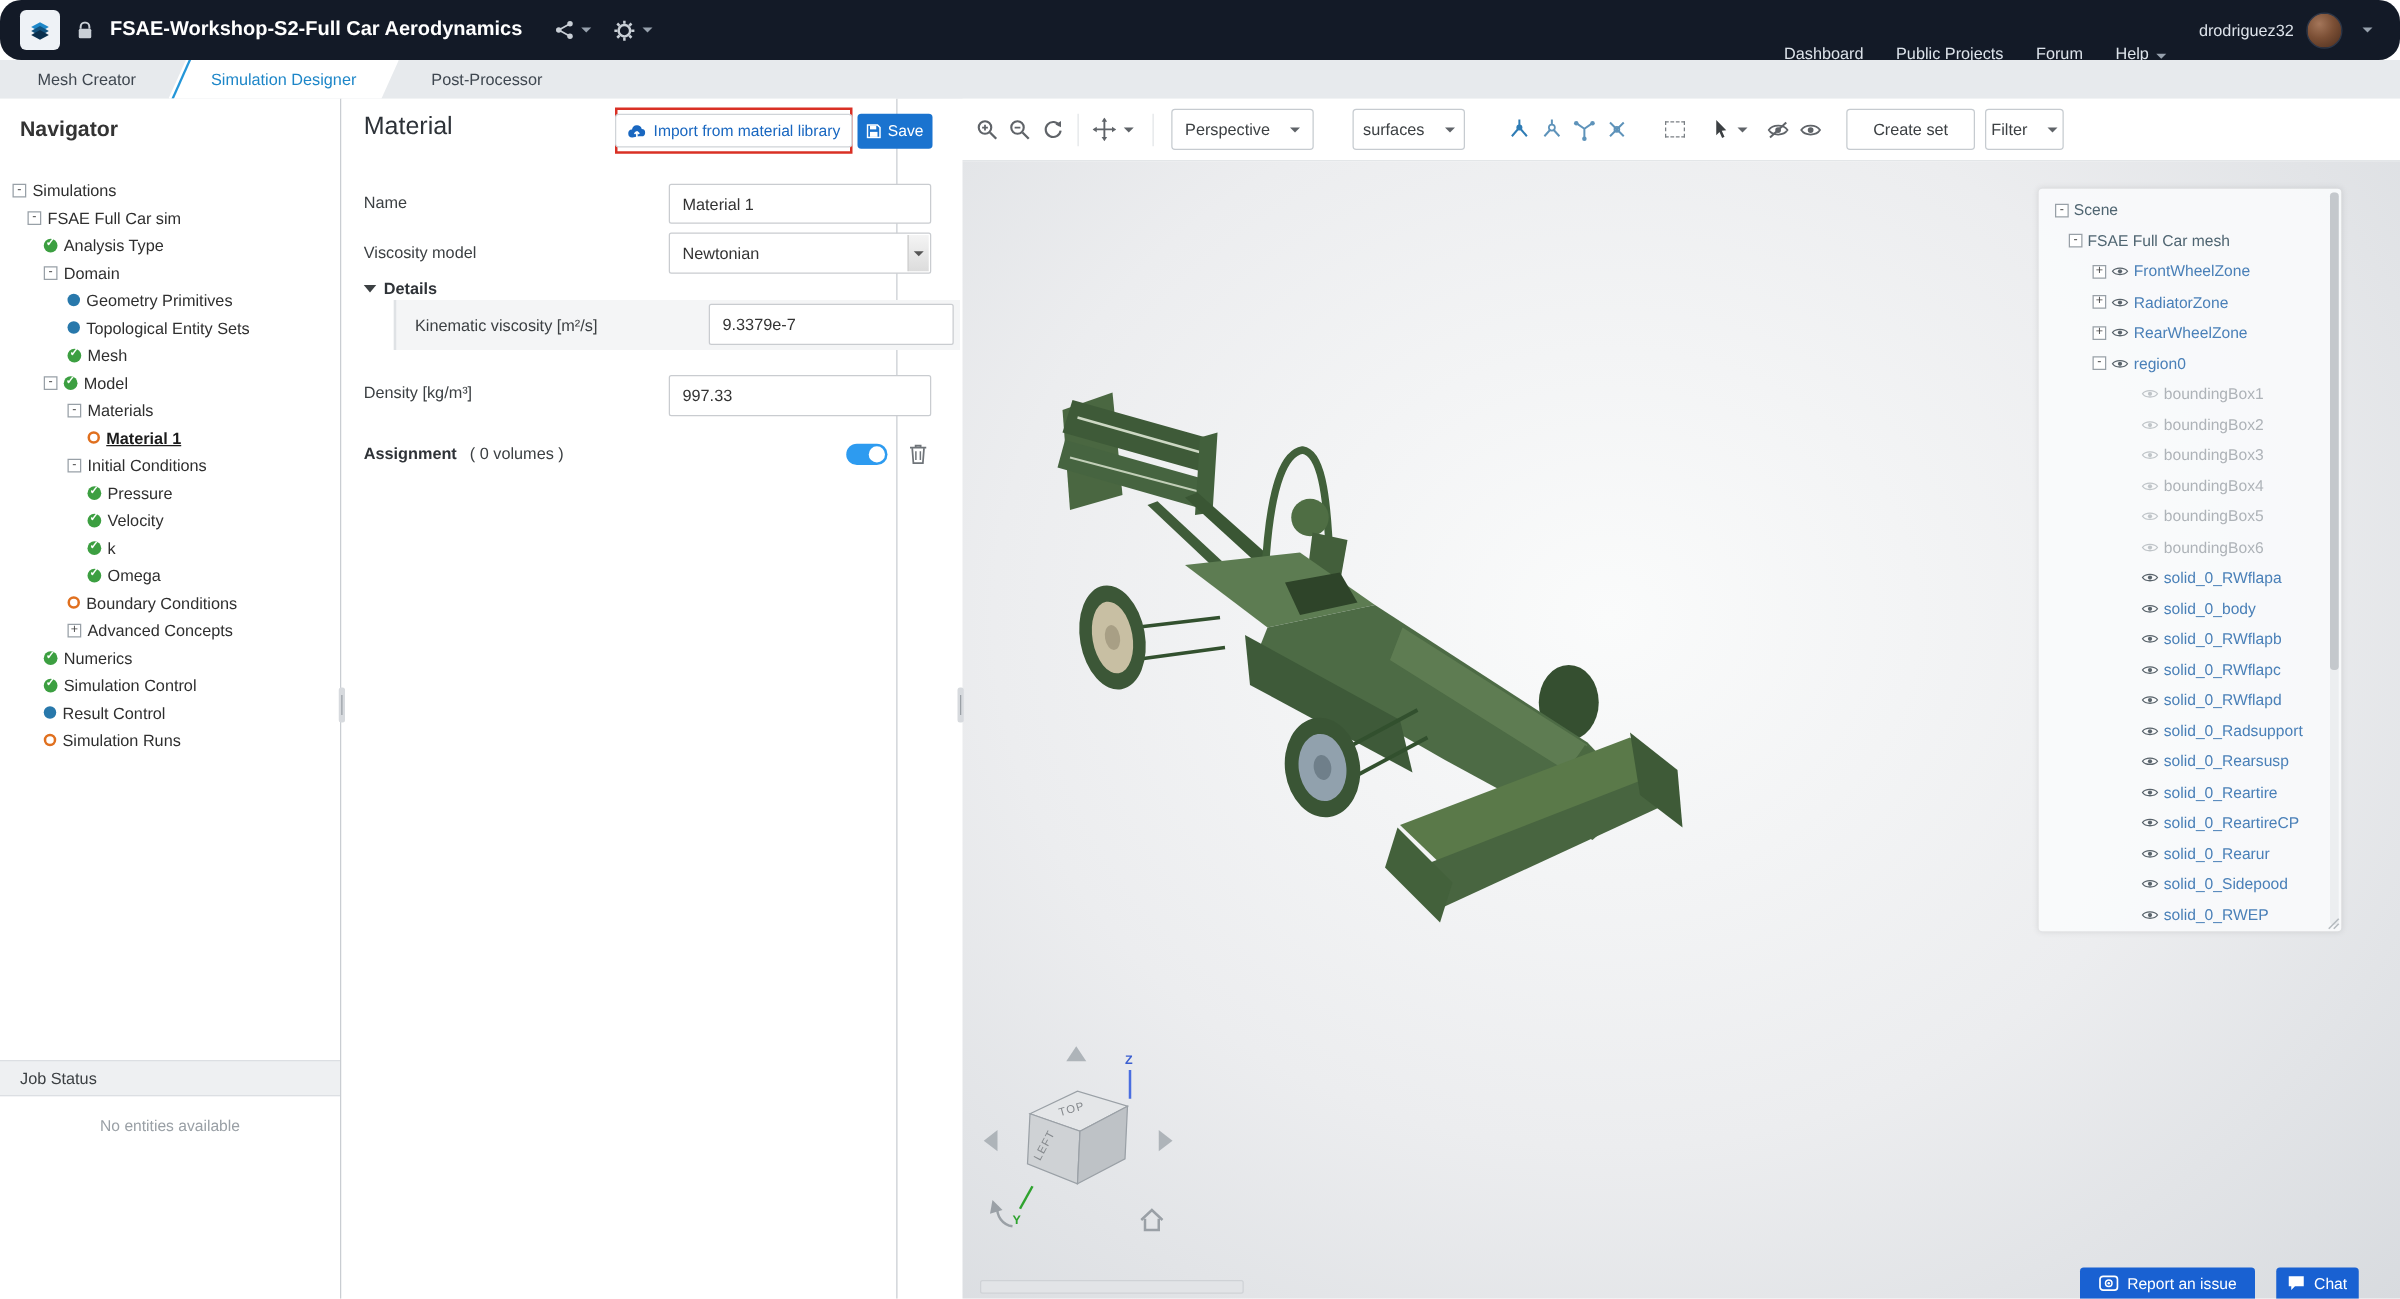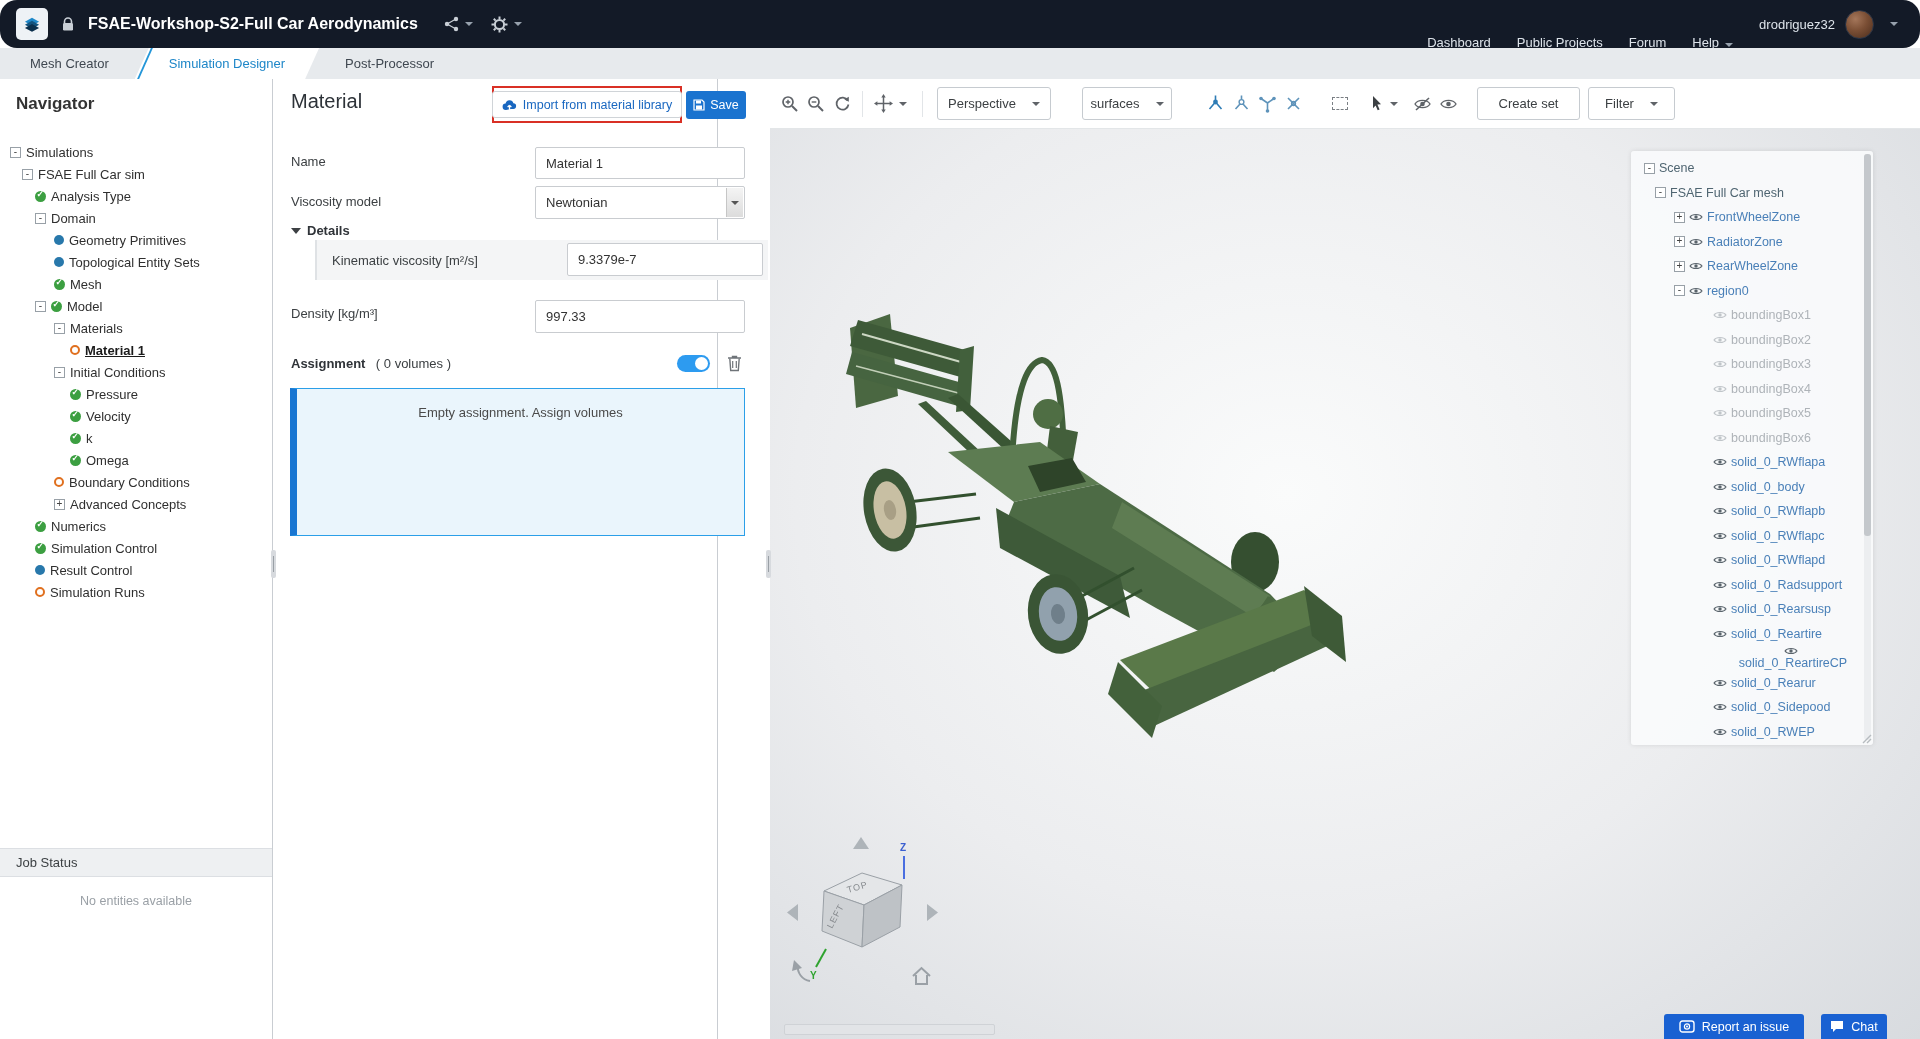--- a/index.html
+++ b/index.html
@@ -342,23 +342,20 @@
       <span class="assign-count">( 0 volumes )</span>
       <span class="toggle">
           <span class="knob"></span>
         </span>
       <svg class="trash" width="15" height="18" viewBox="0 0 15 18">
         <path d="M1 4 h13 M5.5 4 V2.5 h4 V4" stroke="#6f7479" stroke-width="1.4" fill="none"></path>
         <path d="M2.8 4.5 l0.9 12 h7.6 l0.9-12" fill="none" stroke="#6f7479" stroke-width="1.4"></path>
         <path d="M5.7 7 v7 M9.3 7 v7" stroke="#6f7479" stroke-width="1.2"></path>
       </svg>
     </div>
-    <div class="assign-empty-box">
-      <span class="assign-empty-text">Empty assignment. Assign volumes</span>
-    </div>
   </section>
   <div class="panel-grip grip-2">
       <i></i>
     </div>
 
   <section class="viewport">
     <div class="vp-toolbar">
       <span class="vt-item vt-iconbtn" style="left:8px">
         <svg width="18" height="18" viewBox="0 0 18 18">
           <circle cx="7" cy="7" r="5" fill="none" stroke="#5f6368" stroke-width="1.7"></circle>
@@ -443,21 +440,21 @@
       </span>
       <span class="vt-item vt-iconbtn" style="left:666px">
         <svg width="19" height="14" viewBox="0 0 19 14">
           <path d="M2 7 C5 2.2 14 2.2 17 7 C14 11.8 5 11.8 2 7 Z" fill="none" stroke="#5f6368" stroke-width="1.4"></path>
           <circle cx="9.5" cy="7" r="2.3" fill="#5f6368"></circle>
         </svg>
       </span>
       <button class="vt-item vt-btn" style="left:707px; width:103px">
         <span>Create set</span>
       </button>
-      <button class="vt-item vt-btn" style="left:818px; width:87px">
+      <button class="vt-item vt-btn" style="left:818px; width:63px">
         <span>Filter</span>
         <span class="caret"></span>
       </button>
     </div>
 
     <div class="vp-canvas">
 
       <svg class="car-svg" width="560" height="500" viewBox="0 0 560 500">
 
         <ellipse cx="455" cy="292" rx="24" ry="30" fill="#354f30"></ellipse>
@@ -718,21 +715,21 @@
           <div class="scene-row blue" style="padding-left: 82px;">
 
     <span class="eye">
       <svg width="14" height="10" viewBox="0 0 14 10">
                 <path d="M1 5 C3.2 1.6 10.8 1.6 13 5 C10.8 8.4 3.2 8.4 1 5 Z" fill="none" stroke="currentColor" stroke-width="1.1"></path>
                 <circle cx="7" cy="5" r="1.7" fill="currentColor"></circle>
               </svg>
     </span>
     <span class="tlabel">solid_0_Reartire</span>
   </div>
-          <div class="scene-row blue" style="padding-left: 82px; flex-direction: column;">
+          <div class="scene-row blue" style="padding-left: 82px;">
 
     <span class="eye">
       <svg width="14" height="10" viewBox="0 0 14 10">
                 <path d="M1 5 C3.2 1.6 10.8 1.6 13 5 C10.8 8.4 3.2 8.4 1 5 Z" fill="none" stroke="currentColor" stroke-width="1.1"></path>
                 <circle cx="7" cy="5" r="1.7" fill="currentColor"></circle>
               </svg>
     </span>
     <span class="tlabel">solid_0_ReartireCP</span>
   </div>
           <div class="scene-row blue" style="padding-left: 82px;">

